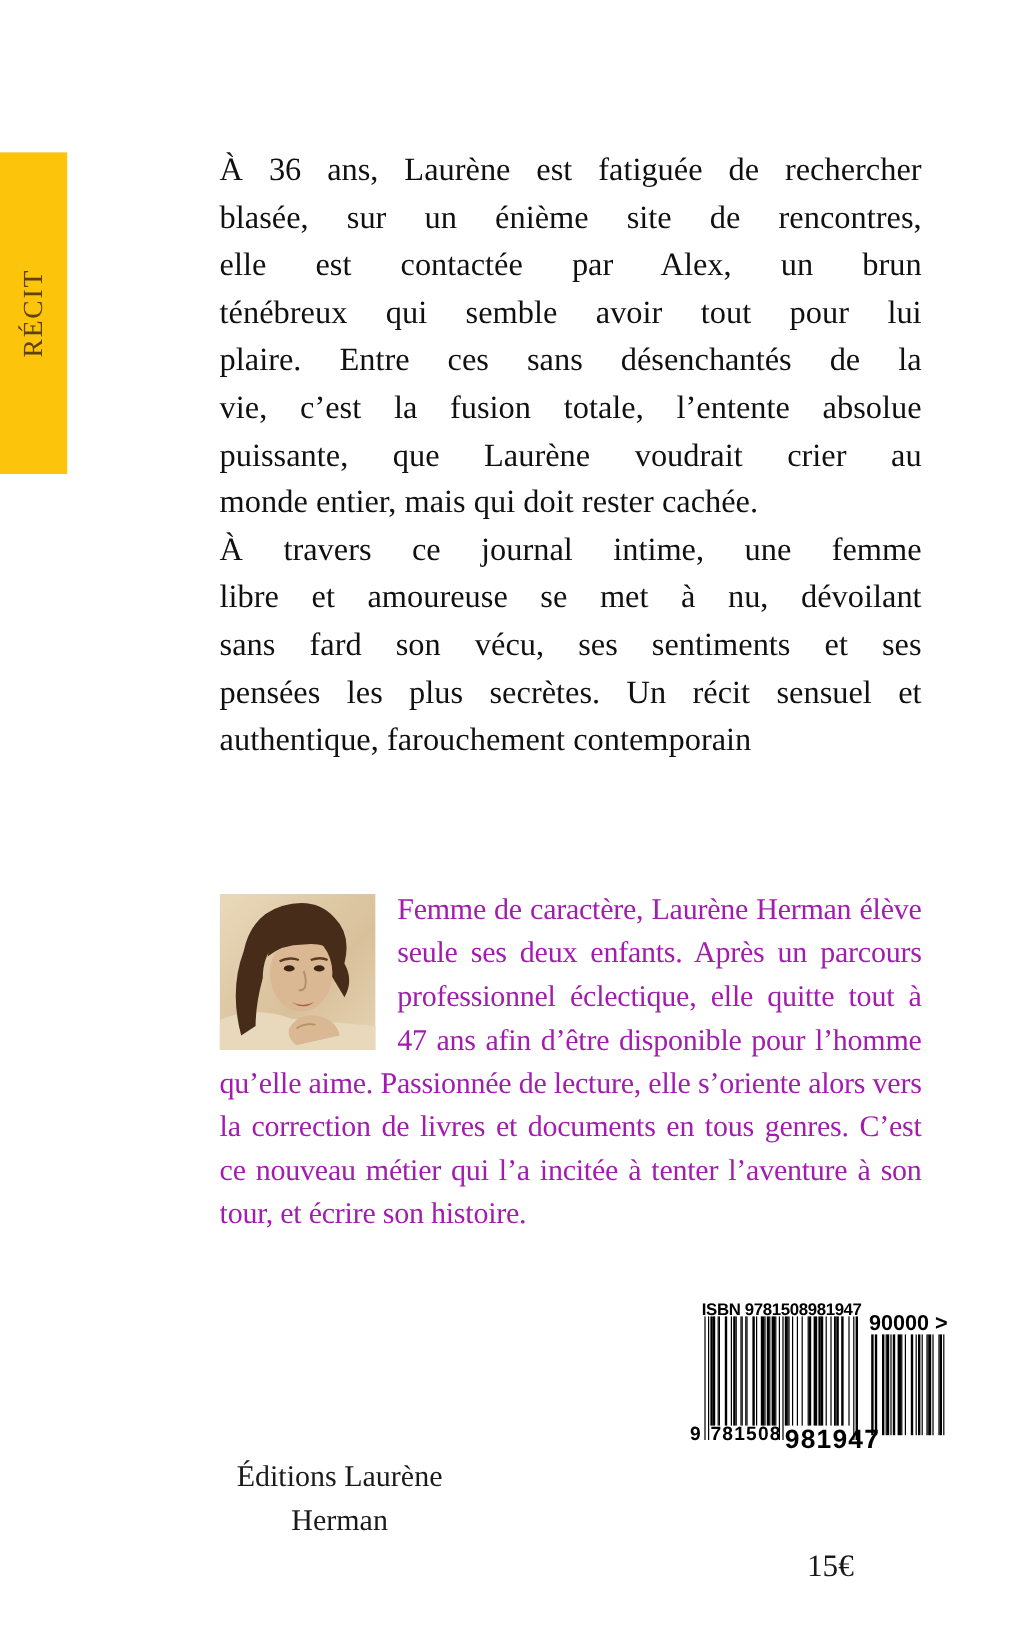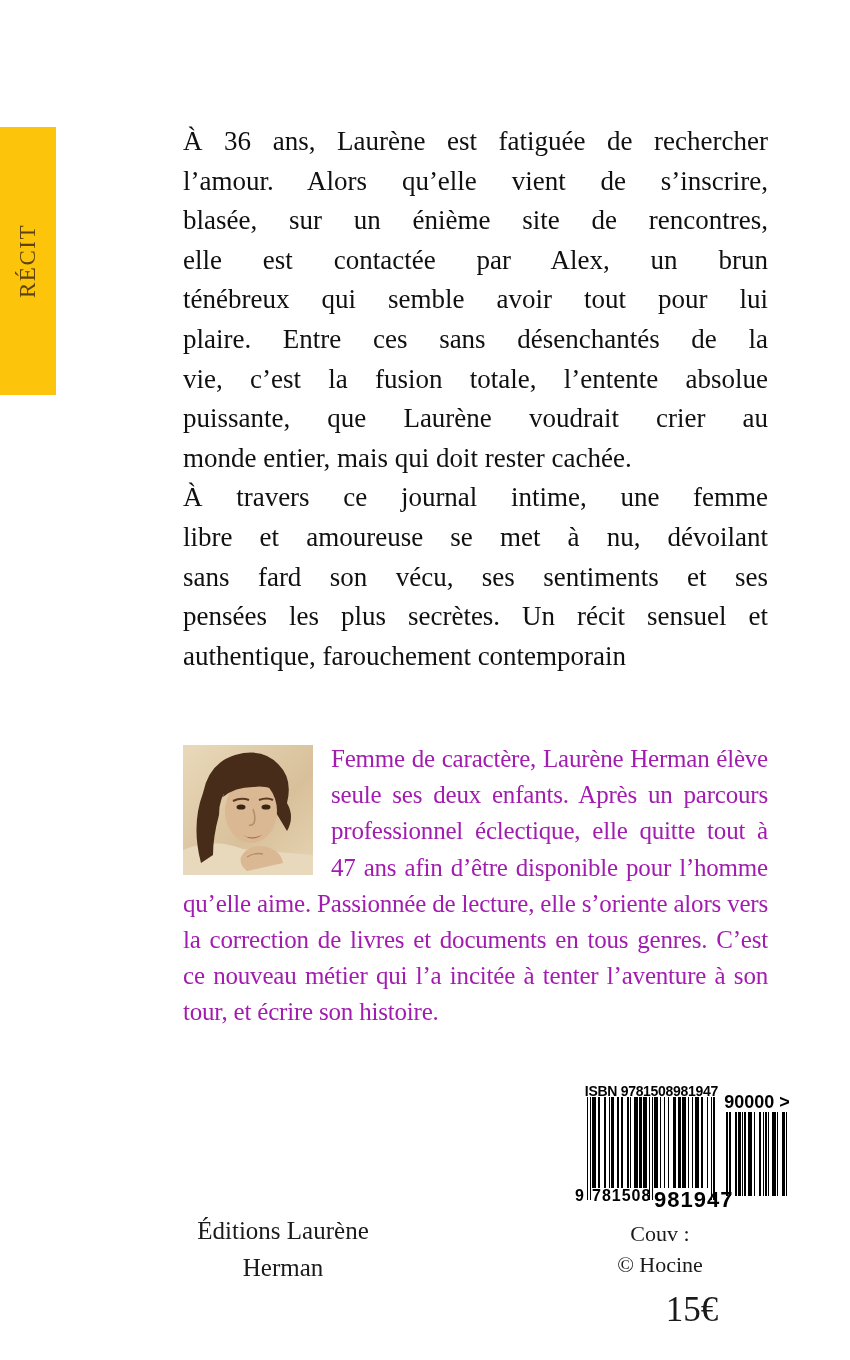--- a/index.html
+++ b/index.html
@@ -66,36 +66,35 @@
   .publisher {
     position:absolute; left:153px; top:1212px; width:260px;
     text-align:center; font-size:25px; line-height:37px; color:#1a1a1a;
   }
   .couv {
     position:absolute; left:585px; top:1218px; width:150px;
     text-align:center; font-size:22px; line-height:31px; color:#1a1a1a;
   }
   .price {
     position:absolute; left:652px; top:1290px; width:80px;
-    text-align:center; font-size:35px; color:#1a1a1a;
+    text-align:center; font-size:26px; color:#1a1a1a;
   }
 </style>
 </head>
 <body>
 
 <div class="page">
 
   <div class="spine-band" style="background: rgb(252, 196, 10);">
     <span class="vlabel" style="color: rgb(95, 67, 14);">RÉCIT</span>
   </div>
 
   <div class="synopsis">
     <div>
         <div class="jline">À 36 ans, Laurène est fatiguée de rechercher</div>
-        <div class="jline">l’amour. Alors qu’elle vient de s’inscrire,</div>
         <div class="jline">blasée, sur un énième site de rencontres,</div>
         <div class="jline">elle est contactée par Alex, un brun</div>
         <div class="jline">ténébreux qui semble avoir tout pour lui</div>
         <div class="jline">plaire. Entre ces sans désenchantés de la</div>
         <div class="jline">vie, c’est la fusion totale, l’entente absolue</div>
         <div class="jline">puissante, que Laurène voudrait crier au</div>
         <div class="jline last">monde entier, mais qui doit rester cachée.</div>
       </div>
     <div>
         <div class="jline">À travers ce journal intime, une femme</div>
@@ -293,20 +292,16 @@
         <div style="flex: 1 1 0px; height: 84px; background: transparent;"></div>
         <div style="flex: 1 1 0px; height: 84px; background: rgb(0, 0, 0);"></div>
       </div>
   </div>
 
   <div class="publisher">
     <div>Éditions Laurène</div>
     <div>Herman</div>
   </div>
 
-  <div class="couv">
-    <div>Couv :</div>
-    <div>© Hocine</div>
-  </div>
 
   <div class="price">15€</div>
 
 </div>
 
 </body></html>

